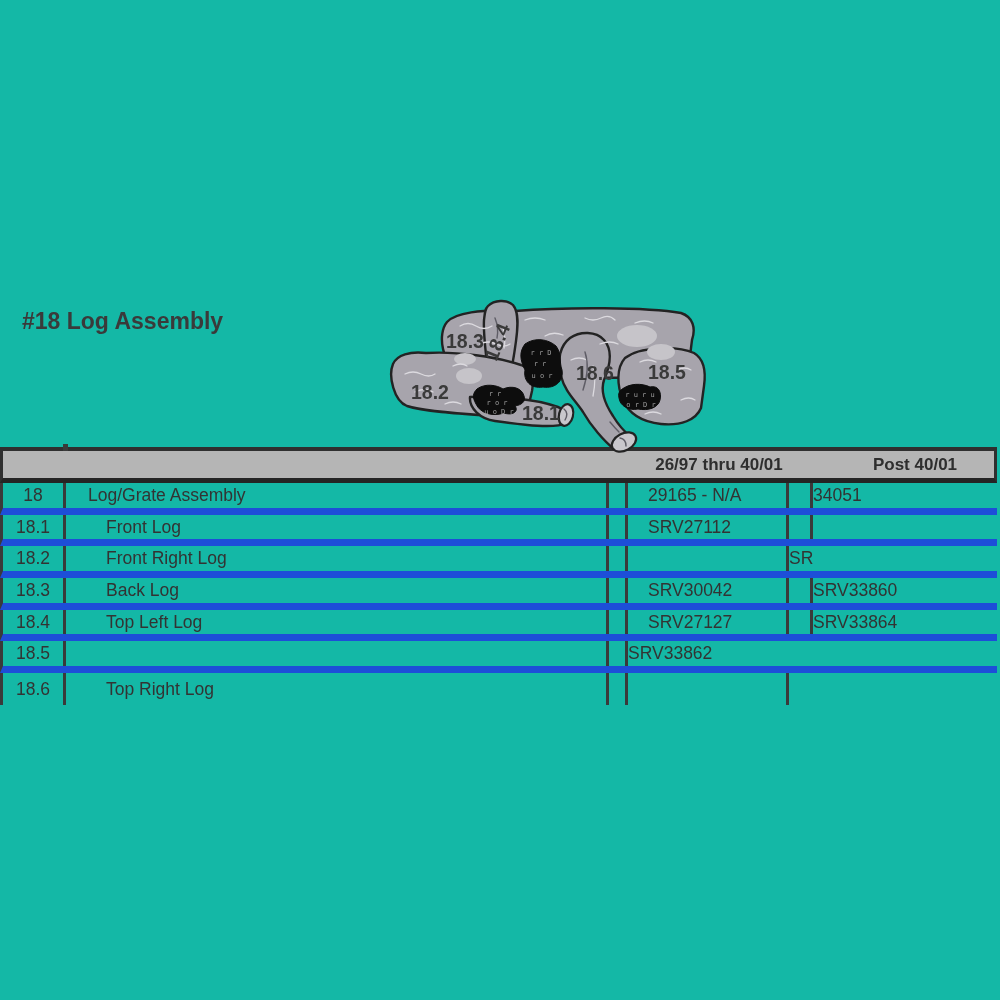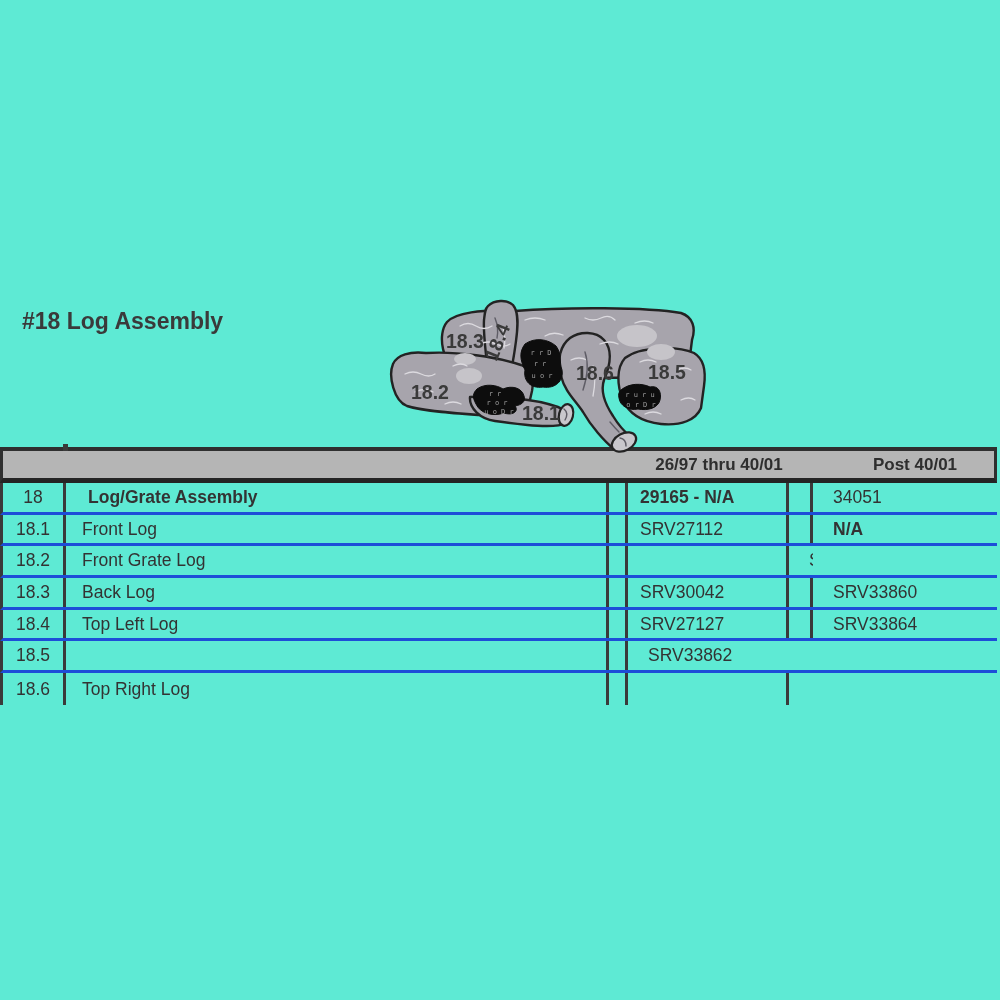--- a/index.html
+++ b/index.html
@@ -1,44 +1,44 @@
 <!DOCTYPE html>
 <html><head>
 <meta charset="utf-8">
 <style>
   html,body{margin:0;padding:0;background:#ffffff;}
-  #canvas{position:relative;width:1000px;height:1000px;background:#5eead4;overflow:hidden;
+  #canvas{position:relative;width:1000px;height:1000px;background:#14b8a6;overflow:hidden;
           font-family:"Liberation Sans",sans-serif;color:#333;}
   
   #title{position:absolute;left:22px;top:308px;font-size:23px;font-weight:bold;color:#3a3a3a;}
   
   #illus{position:absolute;left:385px;top:296px;width:330px;height:166px;z-index:3;}
   
   #ptable{position:absolute;left:0;top:447px;width:997px;z-index:1;}
   #thead{position:relative;box-sizing:border-box;width:997px;height:36px;background:#b5b5b5;
          border-top:4px solid #2f2f2f;border-bottom:5px solid #242424;
          border-left:3px solid #2f2f2f;border-right:3px solid #2f2f2f;}
   .hlabel{position:absolute;top:0;height:27px;line-height:27px;font-size:17px;font-weight:bold;
           color:#2e2e2e;text-align:center;}
   #h-early{left:632px;width:168px;}
   #h-late{left:820px;width:184px;}
   #tick{position:absolute;left:60px;top:-7px;width:5px;height:7px;background:#3a3a3a;}
   .trow{display:grid;grid-template-columns:63px 543px 19px 161px 24px 187px;
-        box-sizing:border-box;height:31.7px;border-bottom:3px solid #1d4ed8;
+        box-sizing:border-box;height:31.7px;border-bottom:7px solid #1d4ed8;
         border-left:3px solid #3a3a3a;font-size:17.5px;color:#333;}
   .trow.last{border-bottom:none;height:32px;}
   .c{box-sizing:border-box;display:flex;align-items:center;overflow:hidden;white-space:nowrap;}
   .c.num{justify-content:center;border-right:3px solid #3a3a3a;}
-  .c.desc{border-right:3px solid #3a3a3a;padding-left:16px;}
+  .c.desc{border-right:3px solid #3a3a3a;padding-left:40px;}
   .c.desc.lead{padding-left:22px;}
   .c.gap1{border-right:3px solid #3a3a3a;}
-  .c.early{border-right:3px solid #3a3a3a;padding-left:12px;}
+  .c.early{border-right:3px solid #3a3a3a;padding-left:20px;}
   .c.gap2{border-right:3px solid #3a3a3a;}
-  .c.late{padding-left:20px;}
-  .b{font-weight:bold;}
+  .c.late{}
+  .b{font-weight:normal;}
   
   .log{fill:#a7a4ac;stroke:#232323;stroke-width:2.4;stroke-linejoin:round;}
   .cap{fill:#c9c7cc;stroke:#232323;stroke-width:2.2;}
   .lite{fill:#c6c4c9;stroke:none;}
   .charp{fill:#0d0d0d;stroke:#0d0d0d;stroke-width:1;}
   .grain{fill:none;stroke:#dcdadf;stroke-width:1.3;stroke-linecap:round;}
   .graind{fill:none;stroke:#5f5d66;stroke-width:1.4;stroke-linecap:round;}
   .glyph{font-family:"DejaVu Sans Mono",monospace;font-size:7px;fill:#9a9a9a;text-anchor:middle;}
   .plabel{font-family:"Liberation Sans",sans-serif;font-size:19.5px;font-weight:bold;
           fill:#3a3a3a;text-anchor:middle;}
@@ -136,25 +136,24 @@
     <div class="c early b">29165 - N/A</div>
     <div class="c gap2"></div>
     <div class="c late">34051</div>
   </div>
         <div class="trow">
     <div class="c num">18.1</div>
     <div class="c desc">Front Log</div>
     <div class="c gap1"></div>
     <div class="c early">SRV27112</div>
     <div class="c gap2"></div>
-    <div class="c late b">N/A</div>
   </div>
         <div class="trow">
     <div class="c num">18.2</div>
-    <div class="c desc">Front Grate Log</div>
+    <div class="c desc">Front Right Log</div>
     <div class="c gap1"></div>
     <div class="c gap2"></div>
     <div class="c late">SRV33861</div>
   </div>
         <div class="trow">
     <div class="c num">18.3</div>
     <div class="c desc">Back Log</div>
     <div class="c gap1"></div>
     <div class="c early">SRV30042</div>
     <div class="c gap2"></div>

